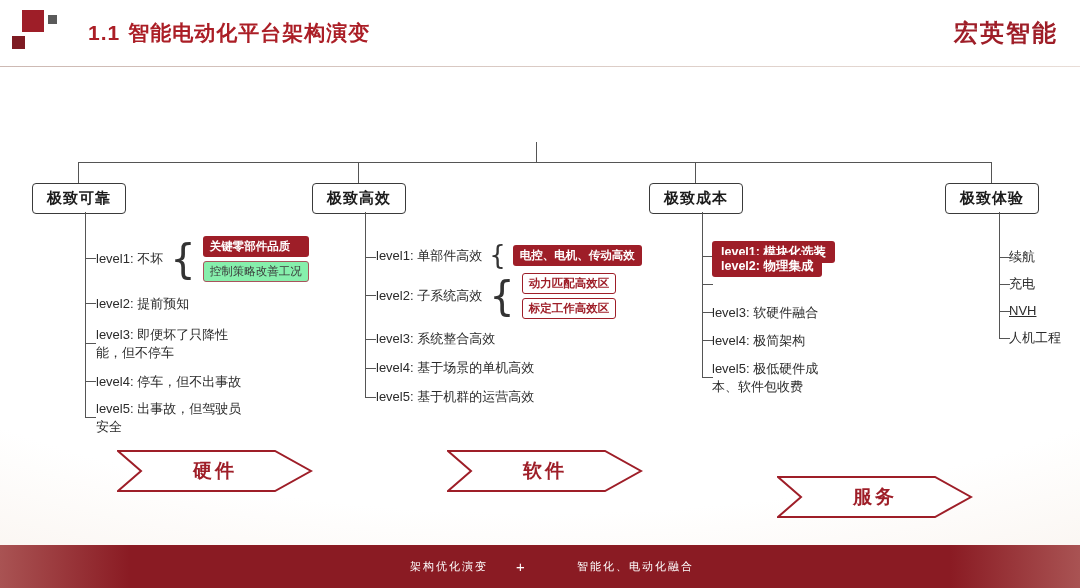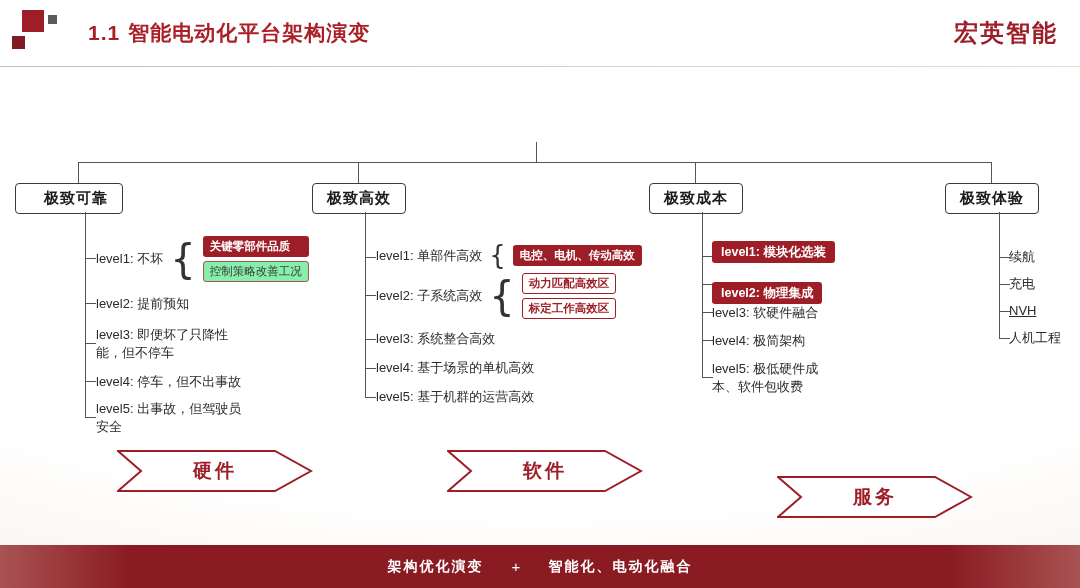--- a/index.html
+++ b/index.html
@@ -51,21 +51,21 @@
     white-space:nowrap;font-weight:bold;}
   
   .arrow{position:absolute;width:196px;height:42px;}
   .arrow svg{position:absolute;left:0;top:0;}
   .arrow-label{position:absolute;left:0;top:0;width:100%;height:100%;display:flex;
     align-items:center;justify-content:center;font-size:19px;font-weight:bold;color:#9e1e28;letter-spacing:3px;}
   
   .footer{position:absolute;left:0;top:545px;width:1080px;height:43px;display:flex;
     align-items:center;justify-content:center;gap:28px;
     background:linear-gradient(90deg,#a95353 0%,#8a1b23 12%,#8a1b23 88%,#a95353 100%);}
-  .f-main{color:#fff;font-weight:bold;font-size:14px;letter-spacing:2px;}
+  .f-main{color:#fff;font-weight:normal;font-size:11px;letter-spacing:2px;margin-left:24px;}
   .f-plus{color:#fff;font-size:15px;}
 </style>
 </head>
 <body>
 
 <div class="slide">
 
   <div class="main-bg"></div>
 
   <div class="hdr">
@@ -83,21 +83,21 @@
   <div class="hdr-line"></div>
 
 
   <div class="cline" style="left:536px;top:142px;width:1px;height:20px;"></div>
   <div class="cline" style="left:78px;top:162px;width:914px;height:1px;"></div>
   <div class="cline" style="left:78px;top:162px;width:1px;height:21px;"></div>
   <div class="cline" style="left:358px;top:162px;width:1px;height:21px;"></div>
   <div class="cline" style="left:695px;top:162px;width:1px;height:21px;"></div>
   <div class="cline" style="left:991px;top:162px;width:1px;height:21px;"></div>
 
-  <div class="cat" style="left:15px;top:183px;padding-left:14px;">极致可靠</div>
+  <div class="cat" style="left:32px;top:183px;">极致可靠</div>
   <div class="cat" style="left:312px;top:183px;">极致高效</div>
   <div class="cat" style="left:649px;top:183px;">极致成本</div>
   <div class="cat" style="left:945px;top:183px;">极致体验</div>
 
   <div class="spine" style="left:85px;top:212px;height:205px;"></div>
   <div class="spine" style="left:365px;top:212px;height:185px;"></div>
   <div class="spine" style="left:702px;top:212px;height:165px;"></div>
   <div class="spine" style="left:999px;top:212px;height:126px;"></div>
 
   <div class="tick" style="left:85px;top:258px;"></div>
@@ -163,21 +163,21 @@
   <div class="node" style="left:376px;top:359px;">
     <span class="lbl">level4: 基于场景的单机高效</span>
   </div>
   <div class="node" style="left:376px;top:388px;">
     <span class="lbl">level5: 基于机群的运营高效</span>
   </div>
 
   <div class="node" style="left:712px;top:244px;">
     <span class="badge-level">level1: 模块化选装</span>
   </div>
-  <div class="node" style="left:712px;top:285px;">
+  <div class="node" style="left:712px;top:258px;">
     <span class="badge-level">level2: 物理集成</span>
   </div>
   <div class="node" style="left:712px;top:304px;">
     <span class="lbl">level3: 软硬件融合</span>
   </div>
   <div class="node" style="left:712px;top:332px;">
     <span class="lbl">level4: 极简架构</span>
   </div>
   <div class="node" style="left:712px;top:360px;width:118px;">
     <span class="lbl-wrap">level5: 极低硬件成本、软件包收费</span>

